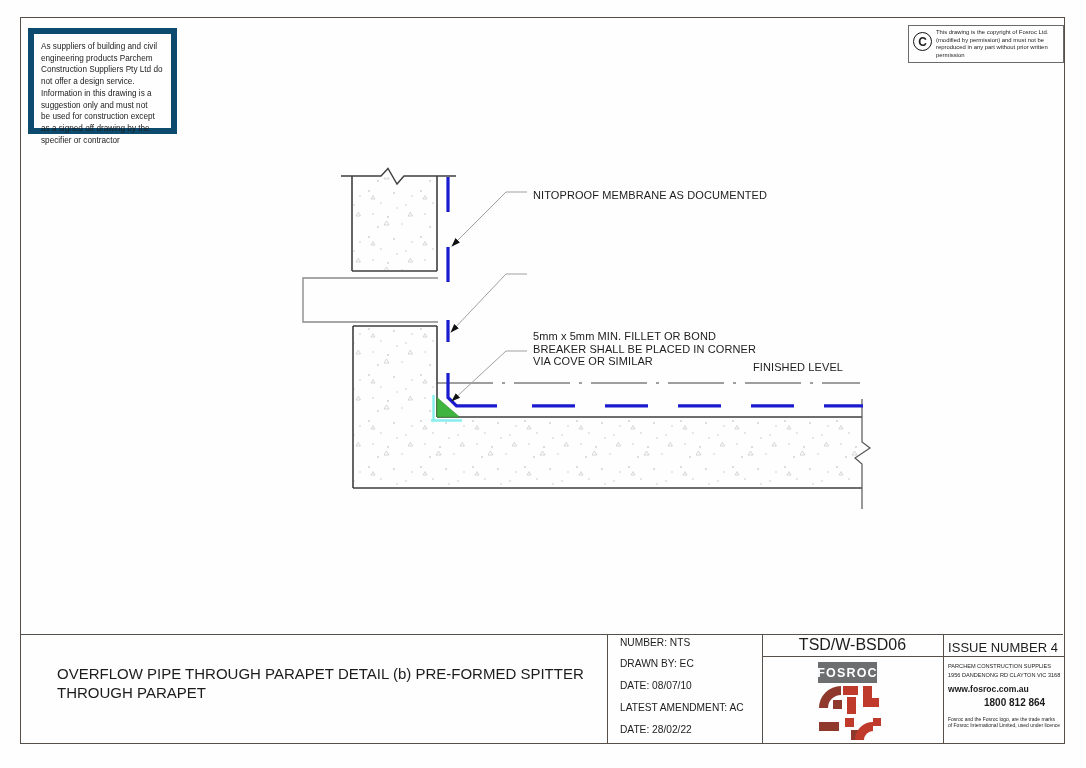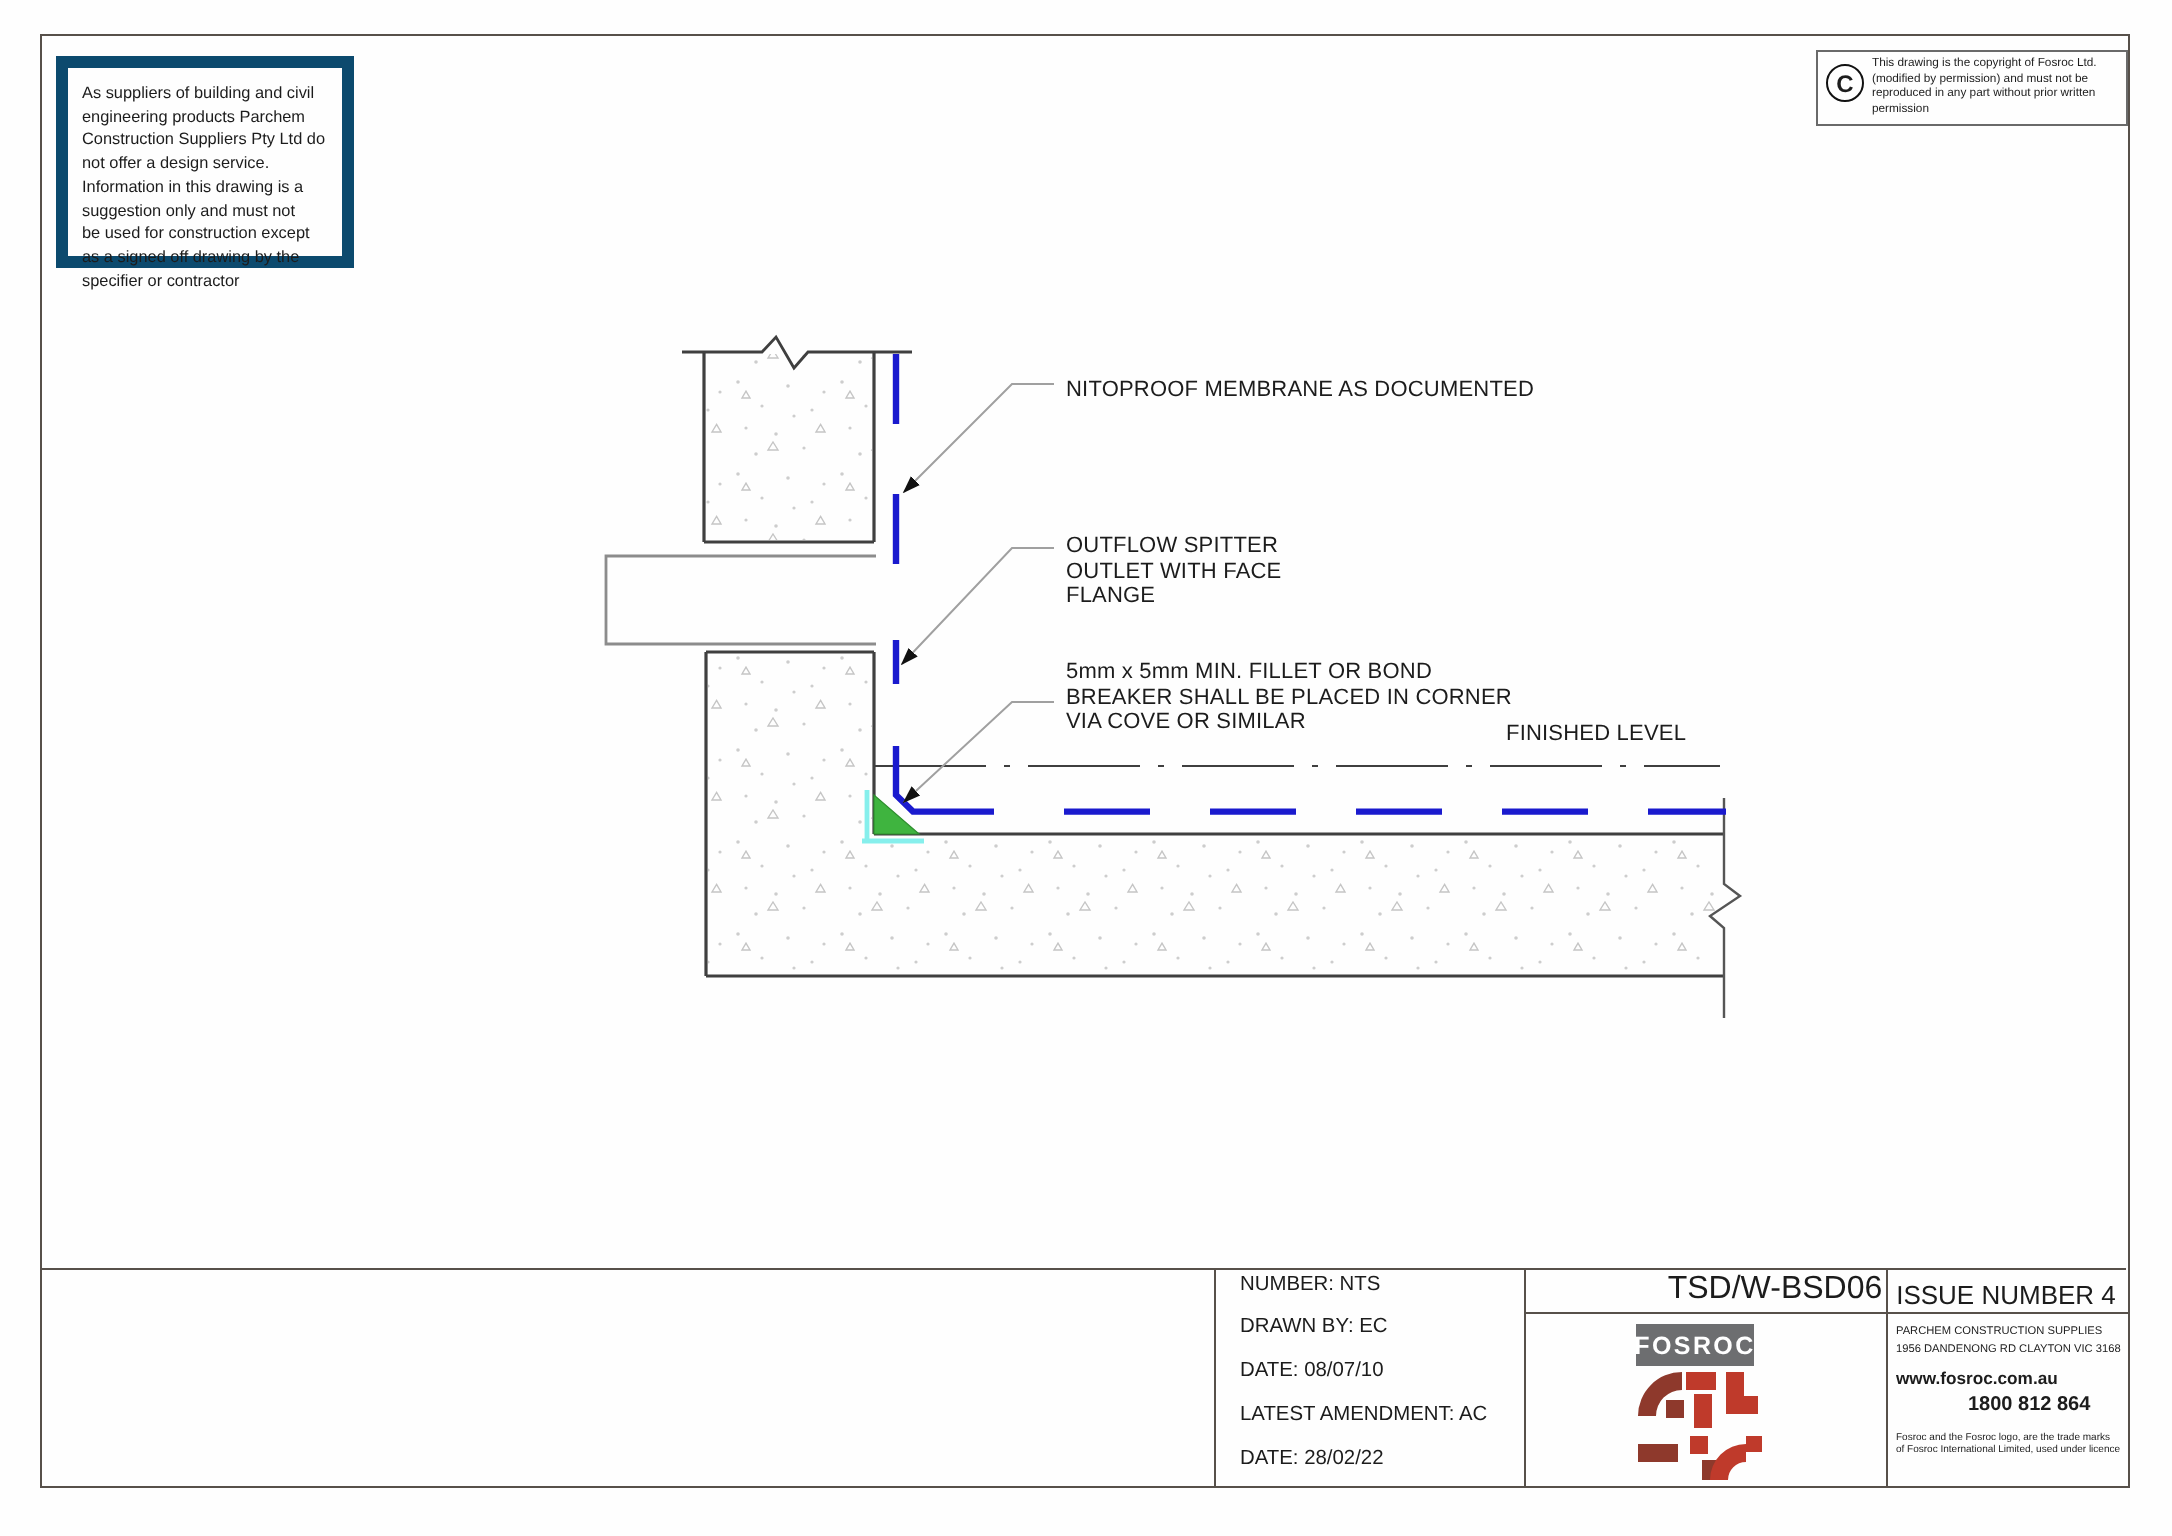--- a/index.html
+++ b/index.html
@@ -20,21 +20,21 @@
     box-sizing:border-box;display:flex;align-items:flex-start;padding:3px 2px 0 3px;}
   .c-circle{width:17px;height:17px;border:1.8px solid #111;border-radius:50%;
     font-size:12px;font-weight:bold;display:flex;align-items:center;justify-content:center;
     margin:3px 4px 0 1px;flex:0 0 auto;}
   .copyright-text{font-size:5.9px;line-height:7.6px;}
   
   .dlabel{font-size:11px;line-height:12.6px;letter-spacing:0.1px;}
   
   .main-title{left:57px;top:664px;width:540px;font-size:15px;line-height:19px;}
   .meta{left:620px;font-size:10.2px;}
-  .dwg-no{left:762px;top:636px;width:181px;text-align:center;font-size:16px;padding-left:35px;}
+  .dwg-no{left:762px;top:636px;width:181px;text-align:center;font-size:16px;}
   .issue{left:943px;top:640px;width:120px;text-align:center;font-size:13px;}
   .fosroc-box{left:818px;top:662px;width:59px;height:21px;background:var(--fosroc-gray,#6d6e70);
     color:#fff;font-weight:bold;font-size:12.5px;letter-spacing:1.2px;
     display:flex;align-items:center;justify-content:center;}
   .sup-name{left:948px;top:663px;font-size:5.6px;}
   .sup-addr{left:948px;top:672px;font-size:5.6px;}
   .sup-web{left:948px;top:684px;font-size:8.6px;font-weight:bold;}
   .sup-phone{left:948px;top:697px;font-size:10px;font-weight:bold;margin-left:36px;}
   .sup-tm{left:948px;top:716px;width:112px;font-size:5px;line-height:6.2px;}
 </style>
@@ -121,34 +121,33 @@
     </g>
 
     <g stroke="#a0a0a0" stroke-width="1" fill="none">
       <polyline points="527,192 506,192 452,246" marker-end="url(#arrow)"></polyline>
       <polyline points="527,274 506,274 451,332" marker-end="url(#arrow)"></polyline>
       <polyline points="527,351 506,351 452,401" marker-end="url(#arrow)"></polyline>
     </g>
   </svg>
 
   <div class="abs dlabel" style="left:533px;top:189px">NITOPROOF MEMBRANE AS DOCUMENTED</div>
-  <div class="abs dlabel pre" style="left:533px;top:267px">OUTFLOW SPITTER
-OUTLET WITH FACE
-FLANGE</div>
   <div class="abs dlabel pre" style="left:533px;top:330px">5mm x 5mm MIN. FILLET OR BOND
 BREAKER SHALL BE PLACED IN CORNER
 VIA COVE OR SIMILAR</div>
   <div class="abs dlabel" style="left:753px;top:361px">FINISHED LEVEL</div>
 
   <div class="abs tb-line" style="left:20px;top:634px;width:1043px;height:1.4px"></div>
   <div class="abs tb-line" style="left:607px;top:634px;width:1.4px;height:109px"></div>
   <div class="abs tb-line" style="left:762px;top:634px;width:1.4px;height:109px"></div>
   <div class="abs tb-line" style="left:943px;top:634px;width:1.4px;height:109px"></div>
   <div class="abs tb-line" style="left:762px;top:656px;width:302px;height:1.3px"></div>
 
+  <div class="abs main-title pre">OVERFLOW PIPE THROUGH PARAPET DETAIL (b) PRE-FORMED SPITTER
+THROUGH PARAPET</div>
 
   <div class="abs meta" style="top:637px">NUMBER: NTS</div>
   <div class="abs meta" style="top:658px">DRAWN BY: EC</div>
   <div class="abs meta" style="top:680px">DATE: 08/07/10</div>
   <div class="abs meta" style="top:702px">LATEST AMENDMENT: AC</div>
   <div class="abs meta" style="top:724px">DATE: 28/02/22</div>
 
   <div class="abs dwg-no">TSD/W-BSD06</div>
   <div class="abs issue">ISSUE NUMBER 4</div>
 

